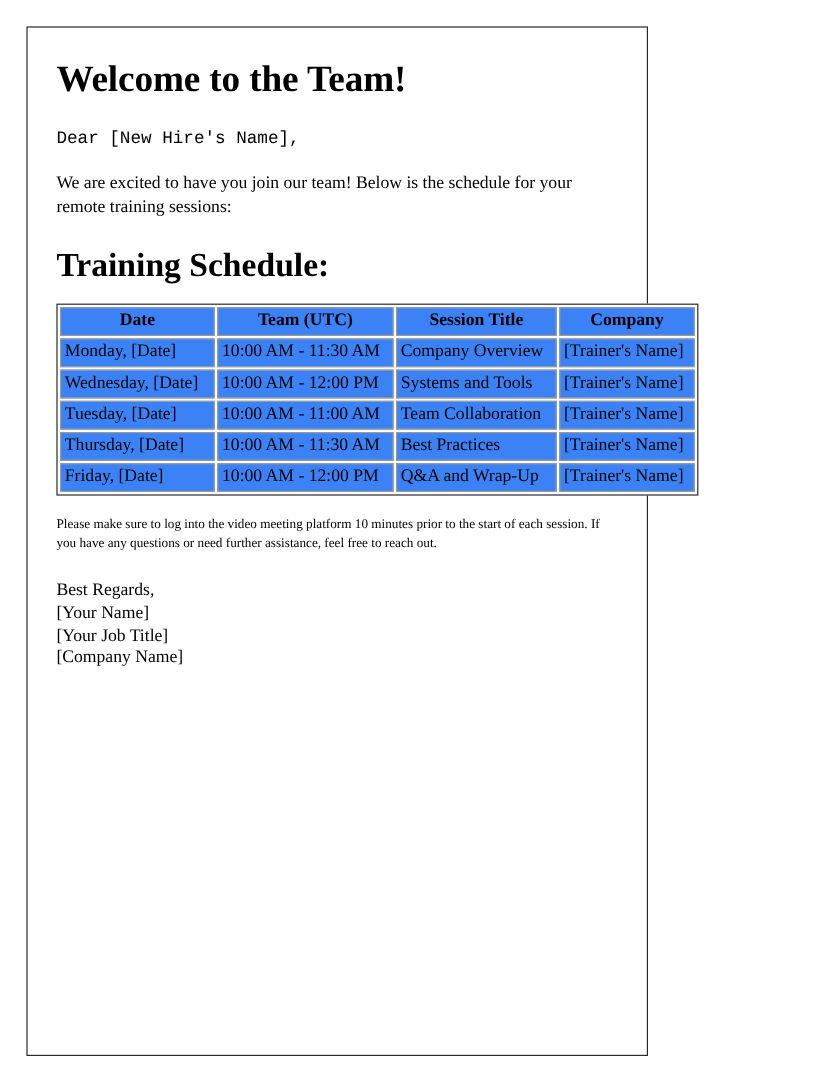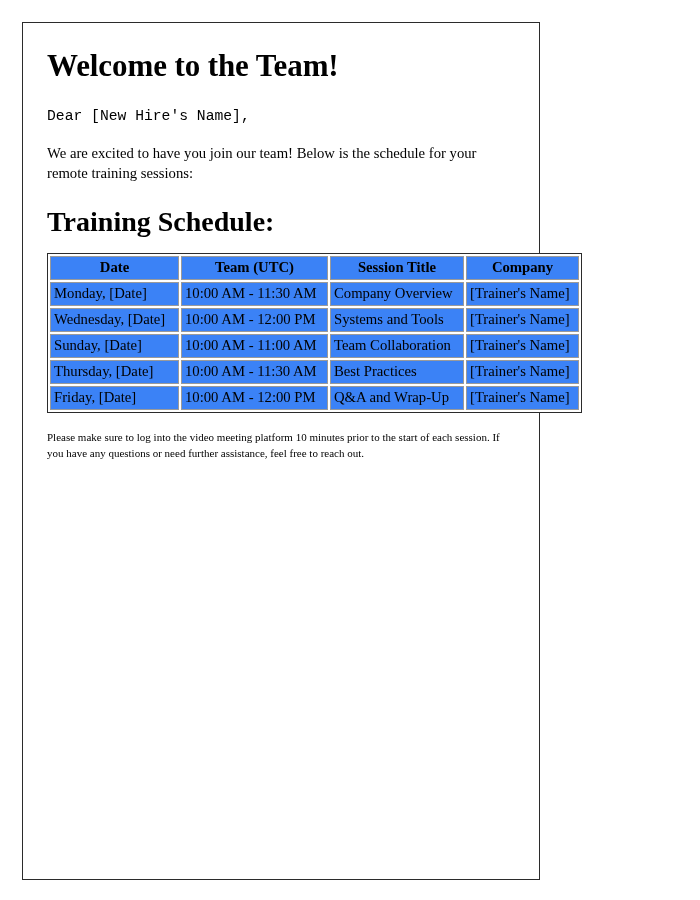--- a/index.html
+++ b/index.html
@@ -147,21 +147,21 @@
           <td>Company Overview</td>
           <td>[Trainer's Name]</td>
         </tr>
         <tr>
           <td>Wednesday, [Date]</td>
           <td>10:00 AM - 12:00 PM</td>
           <td>Systems and Tools</td>
           <td>[Trainer's Name]</td>
         </tr>
         <tr>
-          <td>Sunday, [Date]</td>
+          <td>Tuesday, [Date]</td>
           <td>10:00 AM - 11:00 AM</td>
           <td>Team Collaboration</td>
           <td>[Trainer's Name]</td>
         </tr>
         <tr>
           <td>Thursday, [Date]</td>
           <td>10:00 AM - 11:30 AM</td>
           <td>Best Practices</td>
           <td>[Trainer's Name]</td>
         </tr>
@@ -169,15 +169,21 @@
           <td>Friday, [Date]</td>
           <td>10:00 AM - 12:00 PM</td>
           <td>Q&amp;A and Wrap-Up</td>
           <td>[Trainer's Name]</td>
         </tr>
       </tbody>
     </table>
 
     <p class="closing-text">Please make sure to log into the video meeting platform 10 minutes prior to the start of each session. If you have any questions or need further assistance, feel free to reach out.</p>
 
+    <div class="signature-block">
+      <div>Best Regards,</div>
+      <div>[Your Name]</div>
+      <div>[Your Job Title]</div>
+      <div>[Company Name]</div>
+    </div>
 
   </div>
 </div>
 
 </body></html>

